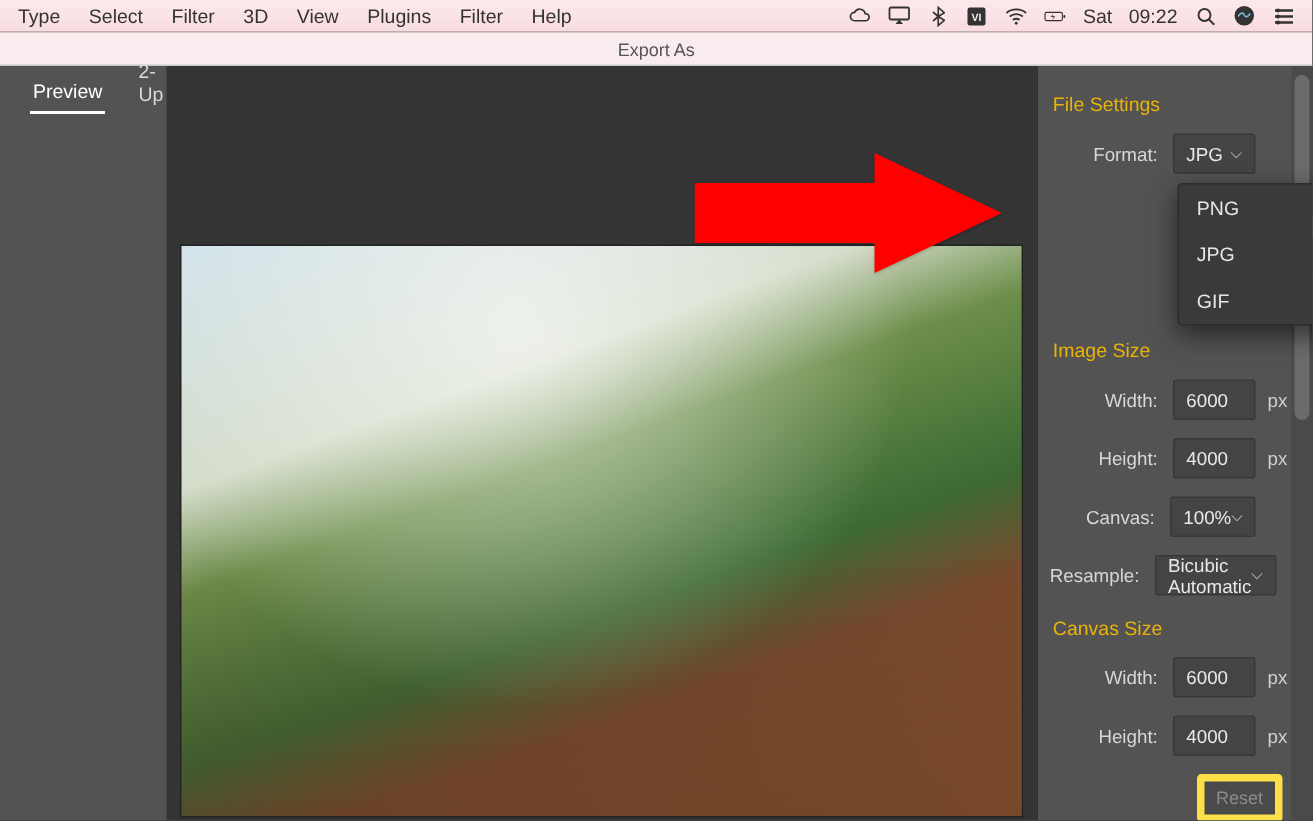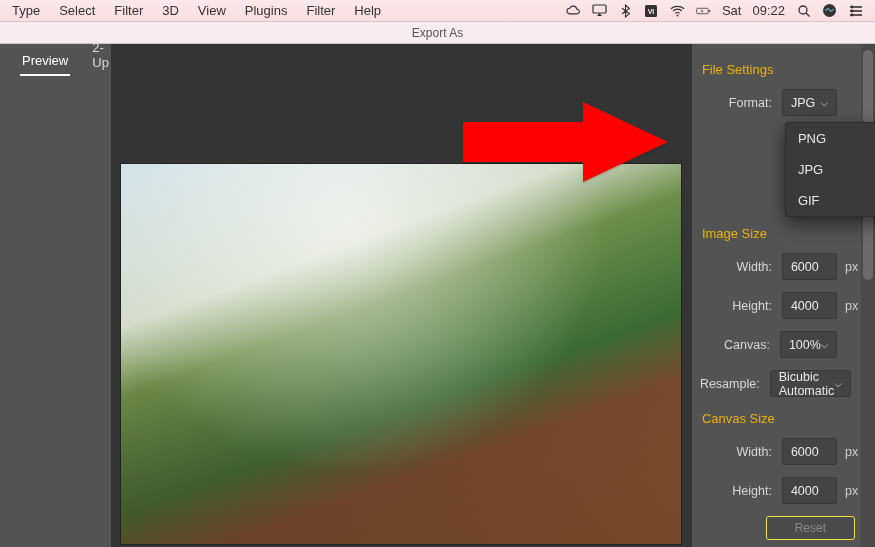--- a/index.html
+++ b/index.html
@@ -22,21 +22,21 @@
 .image-ph::before { content:""; position:absolute; inset:0; background: radial-gradient(ellipse at 40% 15%, rgba(255,255,255,.6), transparent 55%), linear-gradient(to top, rgba(80,50,30,.35), transparent 50%); }
 
 .right { width: 292px; border-left: 1px solid #2f2f2f; padding: 12px 14px 0 8px; color: #d7d7d7; font-size: 12.5px; overflow: hidden; position: relative; }
 .section-title { font-size: 13px; margin: 6px 0 12px 2px; color: #eab308; }
 .row { display: flex; align-items: center; margin-bottom: 12px; }
 .row label { width: 82px; text-align: right; padding-right: 10px; color: #d7d7d7; }
 .field { flex: 1; height: 27px; background: #444; border: 1px solid #383838; color: #e8e8e8; padding: 0 8px; display: flex; align-items: center; justify-content: space-between; border-radius: 2px; }
 .field .chev { font-size: 10px; color: #ccc; }
 .unit { width: 24px; text-align: left; padding-left: 8px; color: #cfcfcf; }
 .reset-row { display:flex; justify-content:flex-end; padding-right:6px; margin:4px 0 10px; }
-.reset-btn { background:#4a4a4a; border:1px solid #fde047; color:#8b8b8b; font-size:12px; padding:4px 28px; border-radius:3px; }
+.reset-btn { background:#4a4a4a; border:5px solid #fde047; color:#8b8b8b; font-size:12px; padding:4px 8px; border-radius:3px; }
 
 .dropdown { position: absolute; left: 93px; top: 78px; width: 148px; background: #3a3a3a; border: 1px solid #2c2c2c; border-radius: 3px; box-shadow: 0 6px 18px rgba(0,0,0,.55); z-index: 50; }
 .dropdown .opt { padding: 8px 12px; color: #e6e6e6; font-size: 13px; display: flex; align-items: center; justify-content: space-between; cursor: pointer; }
 .check { color: #2b90ff; font-size: 13px; }
 
 .arrow { position: absolute; left: 463px; top: 102px; z-index: 60; }
 .arrow svg { filter: drop-shadow(0 1px 1px rgba(0,0,0,.2)); }
 
 .behind-quality { position:absolute; right: -3px; top: 100px; font-size:13px; color:#dcdcdc; }
 .behind-convert { position:absolute; right: -13px; top: 130px; font-size:12px; color:#dcdcdc; }

